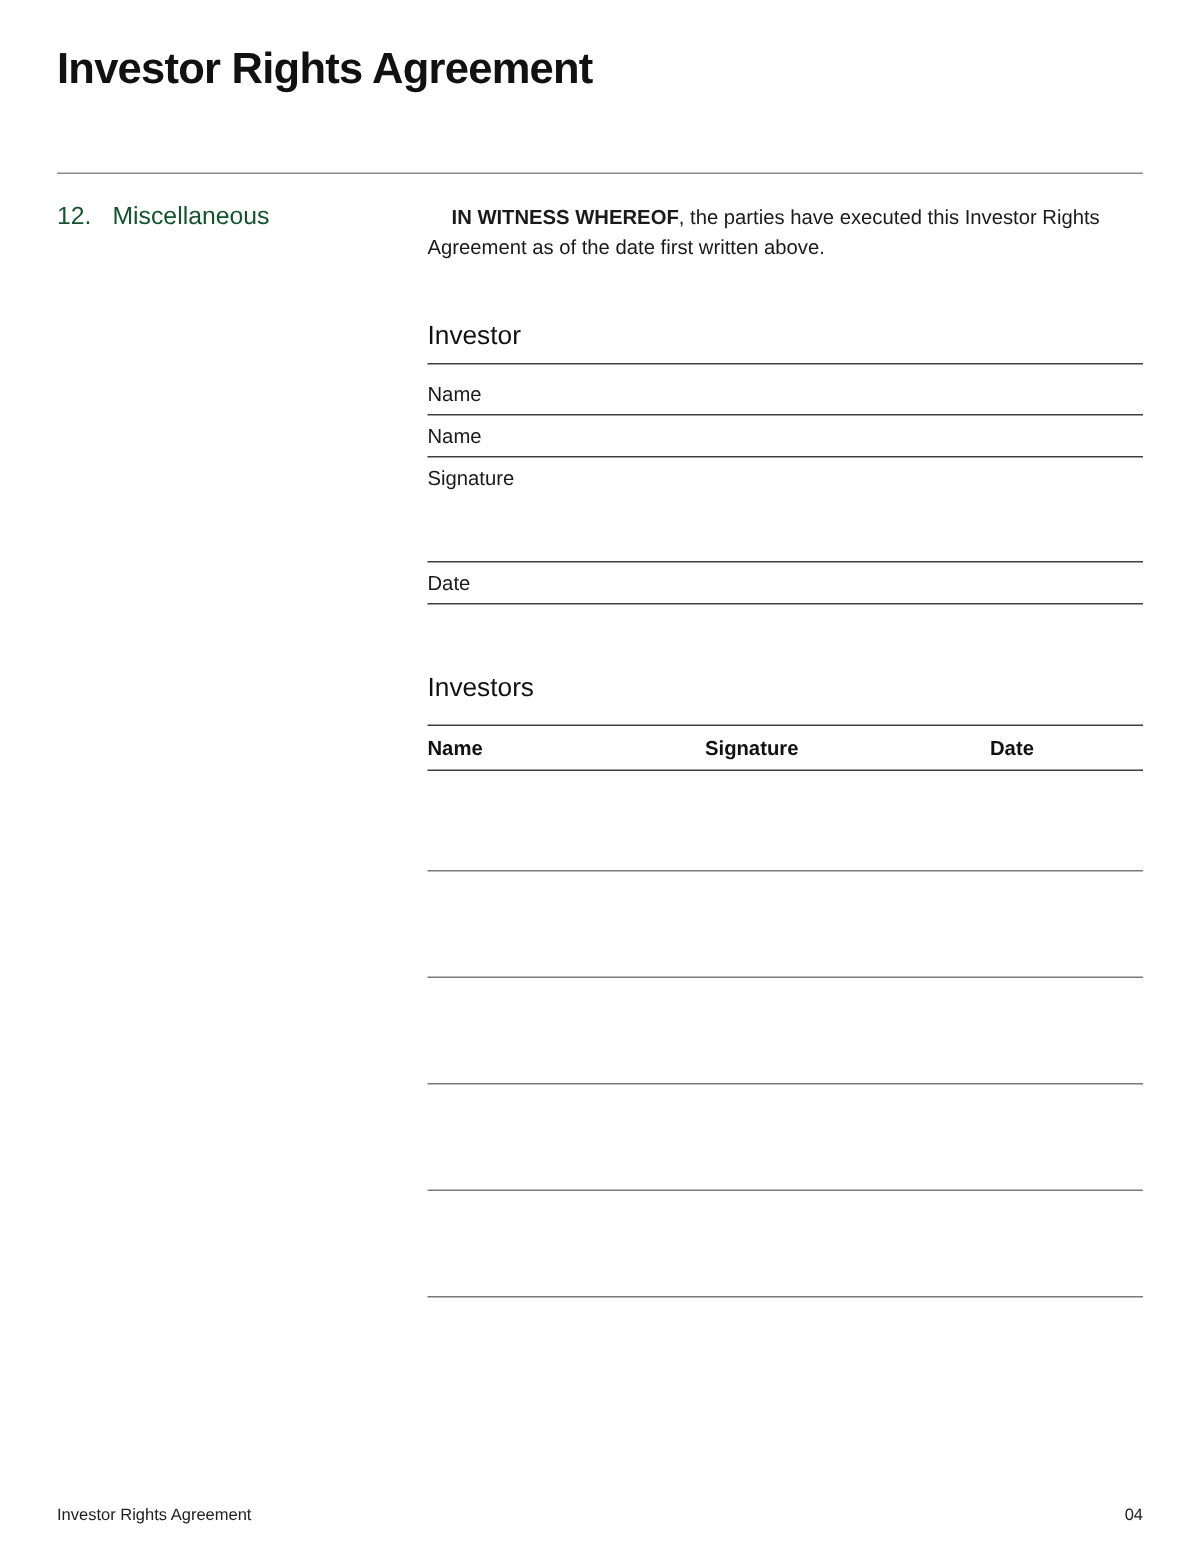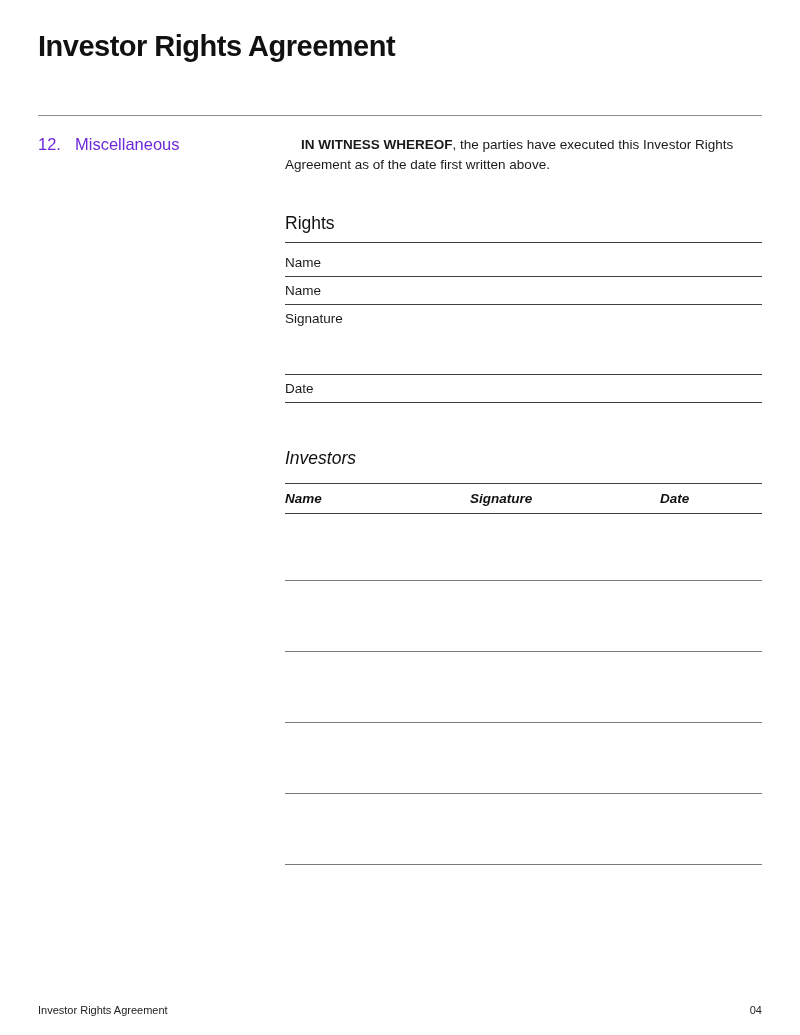--- a/index.html
+++ b/index.html
@@ -30,21 +30,21 @@
     top: 115px;
     border-top: 1px solid #8c8c8c;
     height: 0;
   }
 
   .section-label {
     position: absolute;
     left: 38px;
     top: 135px;
     font-size: 16.5px;
-    color: #6d28d9;
+    color: #14532d;
   }
   .sec-num { display: inline-block; width: 37px; }
 
   .witness {
     position: absolute;
     left: 285px;
     top: 135px;
     width: 477px;
     font-size: 13.5px;
     line-height: 20px;
@@ -72,21 +72,21 @@
     position: absolute;
     left: 0;
     font-size: 13.5px;
     color: #1a1a1a;
   }
 
   
   .company { top: 213px; height: 200px; }
 
   
-  .investors { top: 448px; height: 440px; font-style: italic; }
+  .investors { top: 448px; height: 440px; }
   .col-head {
     position: absolute;
     top: 43px;
     font-size: 13.5px;
     font-weight: bold;
     color: #111;
   }
   .col-head.c0 { left: 0; }
   .col-head.c1 { left: 185px; }
   .col-head.c2 { left: 375px; }
@@ -114,21 +114,21 @@
 
   <div class="top-rule"></div>
 
   <div class="section-label">
     <span class="sec-num">12.</span><span class="sec-name">Miscellaneous</span>
   </div>
 
   <p class="witness"><strong>IN WITNESS WHEREOF</strong><span>, the parties have executed this Investor Rights Agreement as of the date first written above.</span></p>
 
   <div class="block company">
-    <h2>Rights</h2>
+    <h2>Investor</h2>
     <div class="rule" style="top:29px"></div>
 
     <div class="field-label" style="top:42px">Name</div>
     <div class="rule" style="top:63px"></div>
 
     <div class="field-label" style="top:70px">Name</div>
     <div class="rule" style="top:91px"></div>
 
     <div class="field-label" style="top:98px">Signature</div>
     <div class="rule" style="top:161px"></div>

